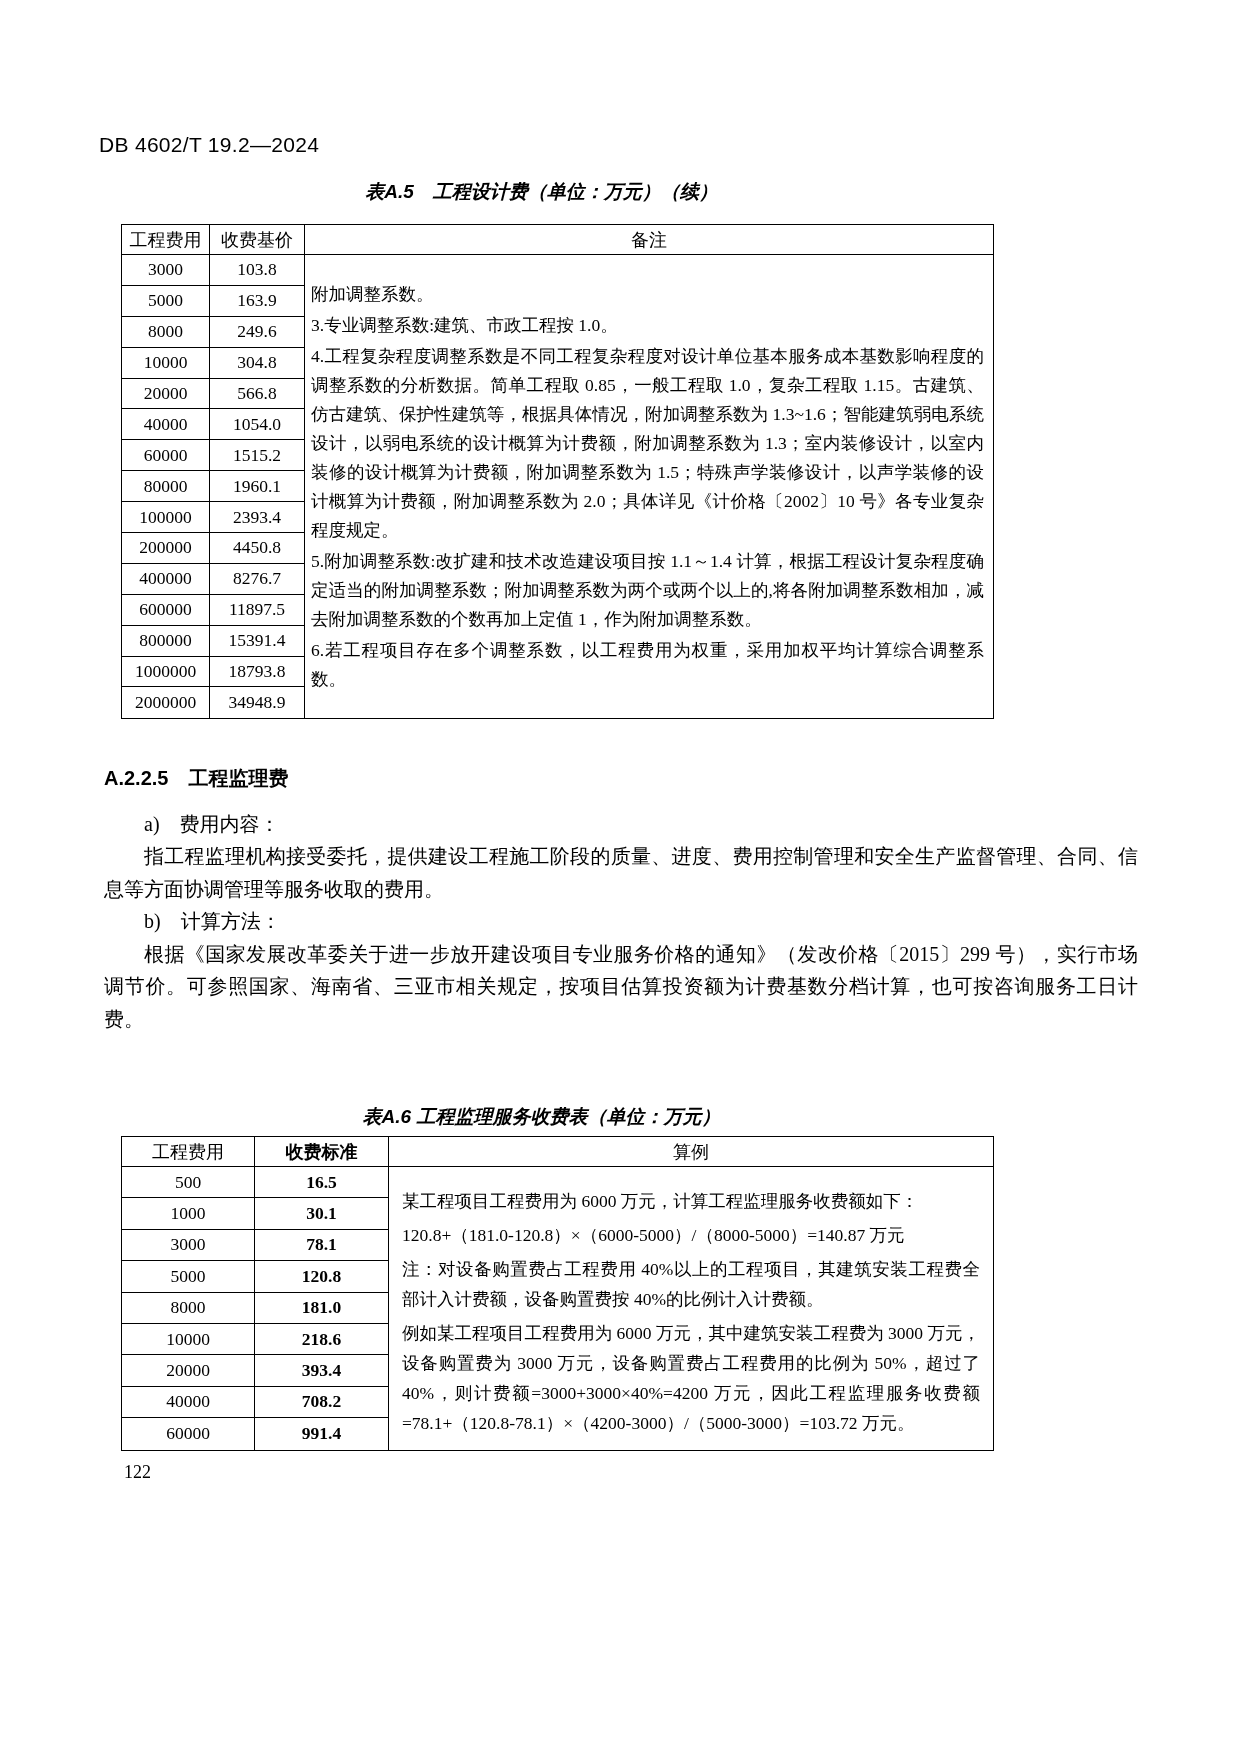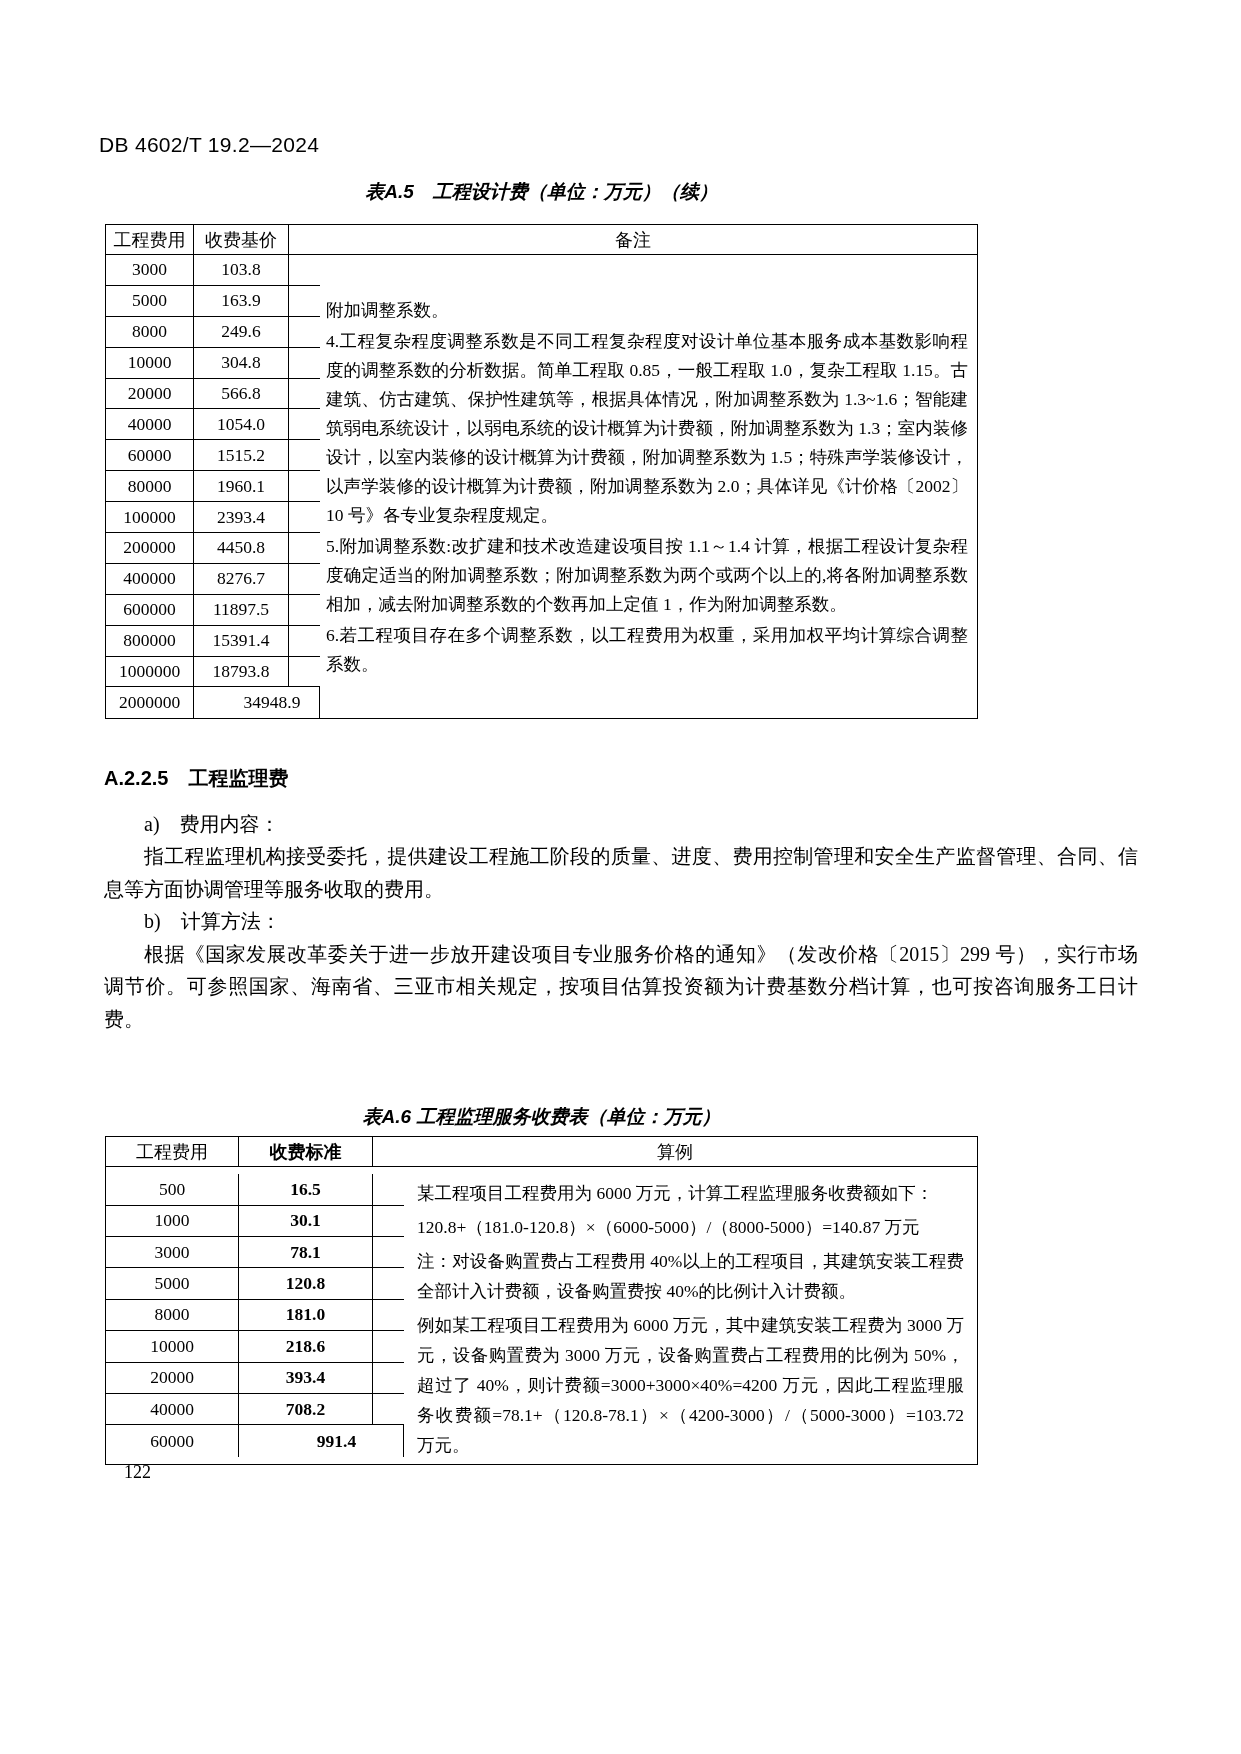--- a/index.html
+++ b/index.html
@@ -8,39 +8,39 @@
         font-family:"Liberation Serif",serif;overflow:hidden;}
 
   .doc-code{position:absolute;left:99px;top:133px;font-size:21px;
             font-family:"Liberation Sans",sans-serif;letter-spacing:.3px;}
 
   .tbl-title{position:absolute;left:105px;width:873px;text-align:center;
              font-weight:bold;font-size:19px;font-family:"Liberation Sans",sans-serif;font-style:italic;}
   #title-a5{top:179px;}
   #title-a6{top:1104px;}
 
-  .std-table{position:absolute;left:105px;width:873px;border:1.5px solid #000;background:#fff;}
+  .std-table{position:absolute;left:121px;width:873px;border:1.5px solid #000;background:#fff;}
   #table-a5{top:224px;}
   #table-a6{top:1136px;}
 
   .t-head{display:flex;height:30px;border-bottom:1px solid #000;}
   .hc{display:flex;align-items:center;justify-content:center;font-size:18px;}
   .col1,.col2{flex:0 0 auto;border-right:1px solid #000;}
   .a5 .col1{width:88px;}
   .a5 .col2{width:95px;}
   .a6 .col1{width:133px;}
   .a6 .col2{width:134px;font-weight:bold;}
   .colR{flex:1 1 auto;}
 
   .t-body{display:flex;align-items:center;}
   .t-left{flex:0 0 auto;}
   .t-row{display:flex;border-bottom:1px solid #000;}
   .a5 .t-row{height:30.9px;}
   .a6 .t-row{height:31.4px;}
-  .t-left .t-row:last-child{border-bottom:none;gap:31px;}
+  .t-left .t-row:last-child{border-bottom:none;}
   .dc{display:flex;align-items:center;justify-content:center;font-size:17.5px;}
 
   .remark{flex:1 1 auto;padding:3px 9px 0 6px;font-size:17.5px;line-height:29px;
           text-align:justify;overflow:hidden;}
   .remark p{margin:0 0 2px 0;}
 
   .example{flex:1 1 auto;padding:11px 13px 0 13px;font-size:17.5px;line-height:30px;
            text-align:justify;overflow:hidden;}
   .example p{margin:0 0 4px 0;}
 
@@ -128,20 +128,21 @@
           <div class="dc col2">18793.8</div>
         </div>
           <div class="t-row">
           <div class="dc col1">2000000</div>
           <div class="dc col2">34948.9</div>
         </div>
         </div>
       <div class="remark">
 
       <p>附加调整系数。</p>
+          <p>3.专业调整系数:建筑、市政工程按 1.0。</p>
           <p>4.工程复杂程度调整系数是不同工程复杂程度对设计单位基本服务成本基数影响程度的调整系数的分析数据。简单工程取 0.85，一般工程取 1.0，复杂工程取 1.15。古建筑、仿古建筑、保护性建筑等，根据具体情况，附加调整系数为 1.3~1.6；智能建筑弱电系统设计，以弱电系统的设计概算为计费额，附加调整系数为 1.3；室内装修设计，以室内装修的设计概算为计费额，附加调整系数为 1.5；特殊声学装修设计，以声学装修的设计概算为计费额，附加调整系数为 2.0；具体详见《计价格〔2002〕10 号》各专业复杂程度规定。</p>
           <p>5.附加调整系数:改扩建和技术改造建设项目按 1.1～1.4 计算，根据工程设计复杂程度确定适当的附加调整系数；附加调整系数为两个或两个以上的,将各附加调整系数相加，减去附加调整系数的个数再加上定值 1，作为附加调整系数。</p>
           <p>6.若工程项目存在多个调整系数，以工程费用为权重，采用加权平均计算综合调整系数。</p>
         </div>
     </div>
   </div>
 
   <div class="sec">
     <div class="sec-h">A.2.2.5　工程监理费</div>
     <p class="ind">a)　费用内容：</p>

